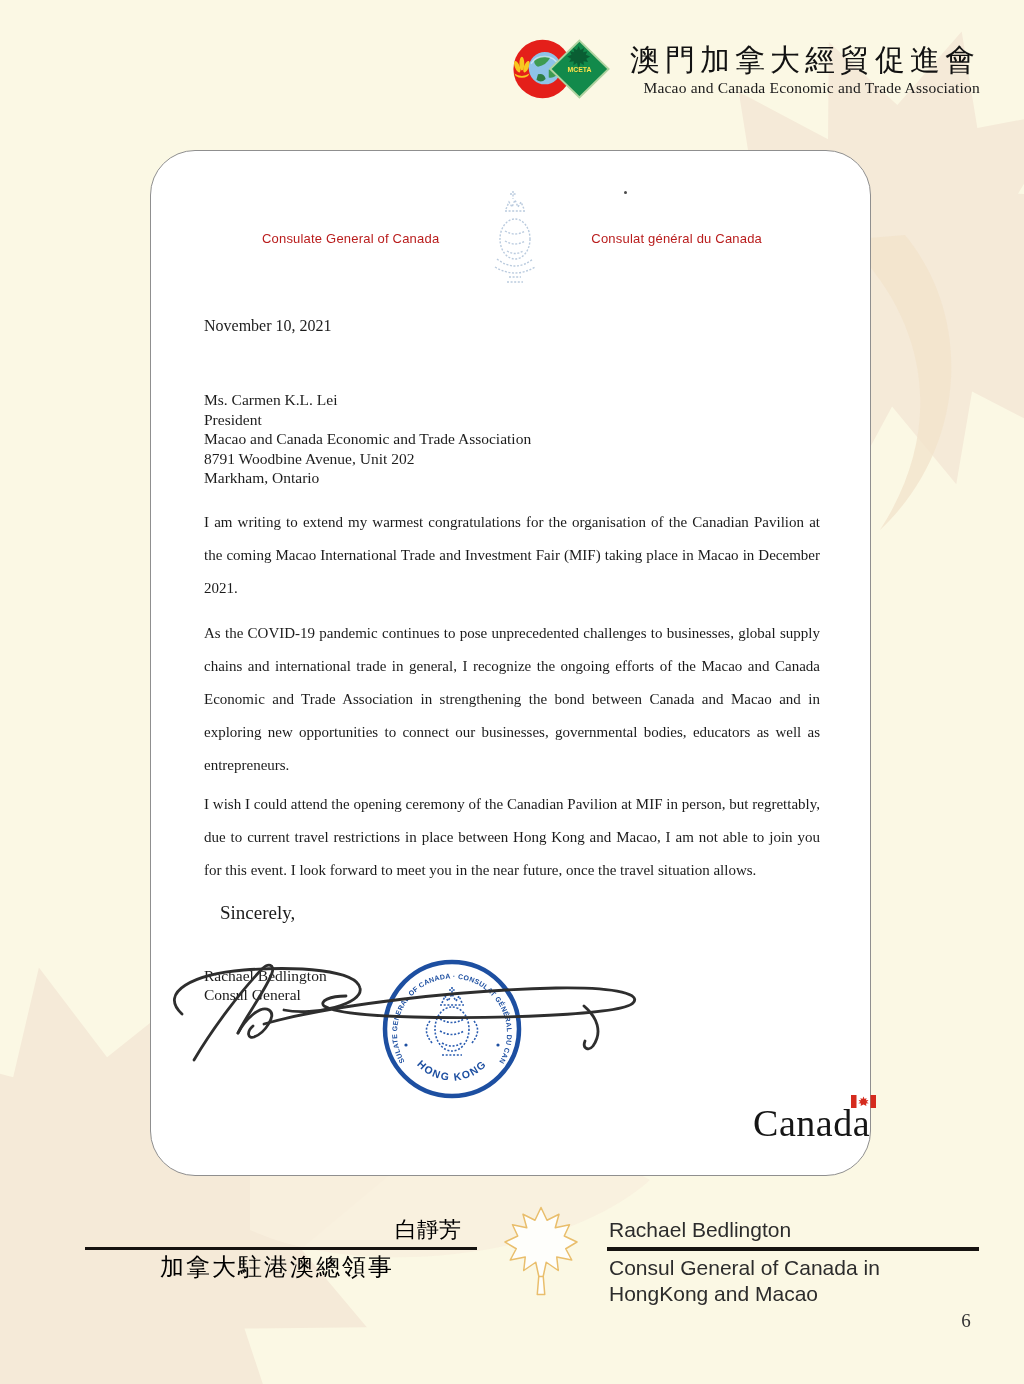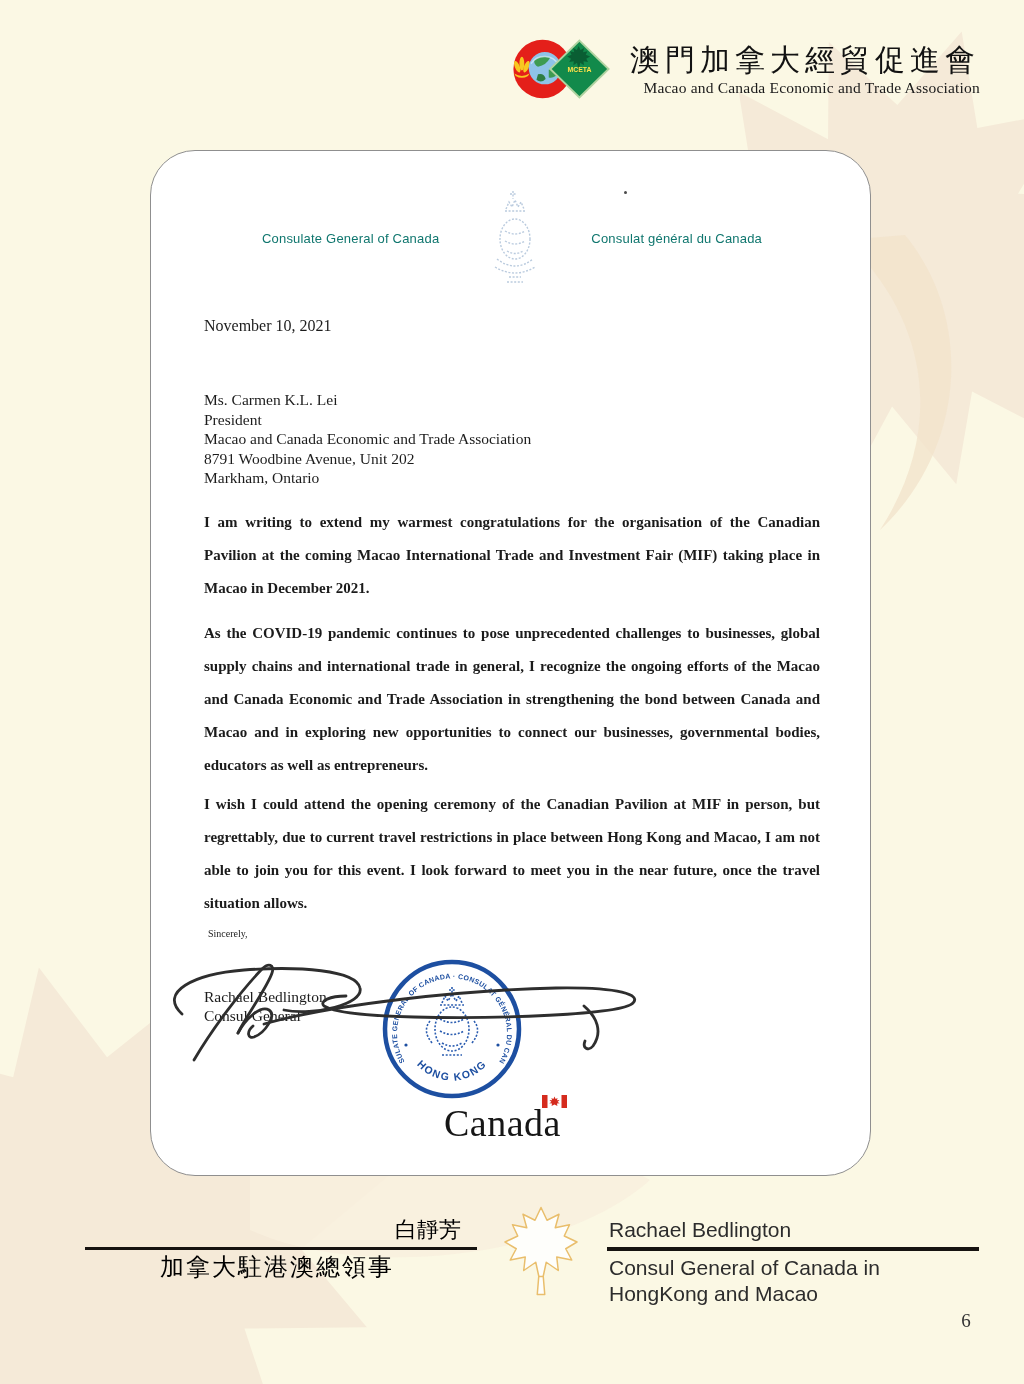--- a/index.html
+++ b/index.html
@@ -17,37 +17,37 @@
   .assoc .cn{font-size:30px;letter-spacing:5px;color:#121212;line-height:36px;white-space:nowrap;}
   .assoc .en{font-size:15.5px;color:#1a1a1a;line-height:19px;letter-spacing:.2px;white-space:nowrap;}
 
   
   .letter{
     position:absolute;left:150px;top:150px;width:721px;height:1026px;z-index:1;
     background:#ffffff;border:1.6px solid #8f8f8f;border-radius:45px;
     box-sizing:border-box;padding:36px 50px 0 53px;
   }
   .letterhead{display:flex;align-items:center;justify-content:center;gap:46px;height:102px;position:relative;}
-  .lh-text{font-family:"Liberation Sans",sans-serif;font-size:13px;color:#0f766e;letter-spacing:.2px;white-space:nowrap;}
+  .lh-text{font-family:"Liberation Sans",sans-serif;font-size:13px;color:#b91c1c;letter-spacing:.2px;white-space:nowrap;}
   .tiny-dot{position:absolute;left:420px;top:4px;width:3px;height:3px;border-radius:50%;background:#4a4a4a;}
   .crest{width:60px;height:98px;opacity:.8;}
 
   .date{font-size:16px;line-height:20px;margin:27px 0 0 0;}
   .recipient{margin:54px 0 0 0;font-size:15.5px;line-height:19.5px;}
   .salutation{margin:42px 0 0 0;font-size:15.5px;line-height:20px;}
-  .para{margin:18px 0 0 0;font-size:15px;line-height:33px;text-align:justify;color:#1b1b1b;font-weight:bold;}
+  .para{margin:18px 0 0 0;font-size:15px;line-height:33px;text-align:justify;color:#1b1b1b;}
   .para.p2{margin-top:12px;}
   .para.p3{margin-top:6px;}
-  .closing{margin:4px;font-size:10px;line-height:20px;}
+  .closing{margin:16px;font-size:19px;line-height:20px;}
   .signer{margin:43px 0 0 0;font-size:15.5px;line-height:19px;}
 
   .signature{position:absolute;left:13px;top:803px;width:490px;height:112px;z-index:4;}
   .stamp{position:absolute;left:229px;top:806px;width:144px;height:144px;z-index:3;}
 
-  .wordmark{position:absolute;left:0;right:16px;top:950px;text-align:center;z-index:2;}
+  .wordmark{position:absolute;left:0;right:0;top:950px;text-align:right;z-index:2;}
   .wordmark .wm-inner{position:relative;display:inline-block;}
   .wordmark .wm-text{font-size:38px;letter-spacing:.5px;color:#161616;font-weight:500;}
   .wordmark .flag{position:absolute;top:-6px;right:-6px;width:25px;height:13px;}
 
   
   .footer-left{position:absolute;left:85px;top:1216px;width:392px;text-align:right;z-index:2;
     font-family:Liberation Serif, serif;color:#000000;}
   .footer-left .name{font-size:22px;line-height:28px;padding-right:16px;}
   .footer-left .rule{height:3px;background:#161310;margin:3px 0 2px 0;}
   .footer-left .title{font-size:24px;line-height:30px;padding-right:8px;letter-spacing:2px;text-align:center;}

